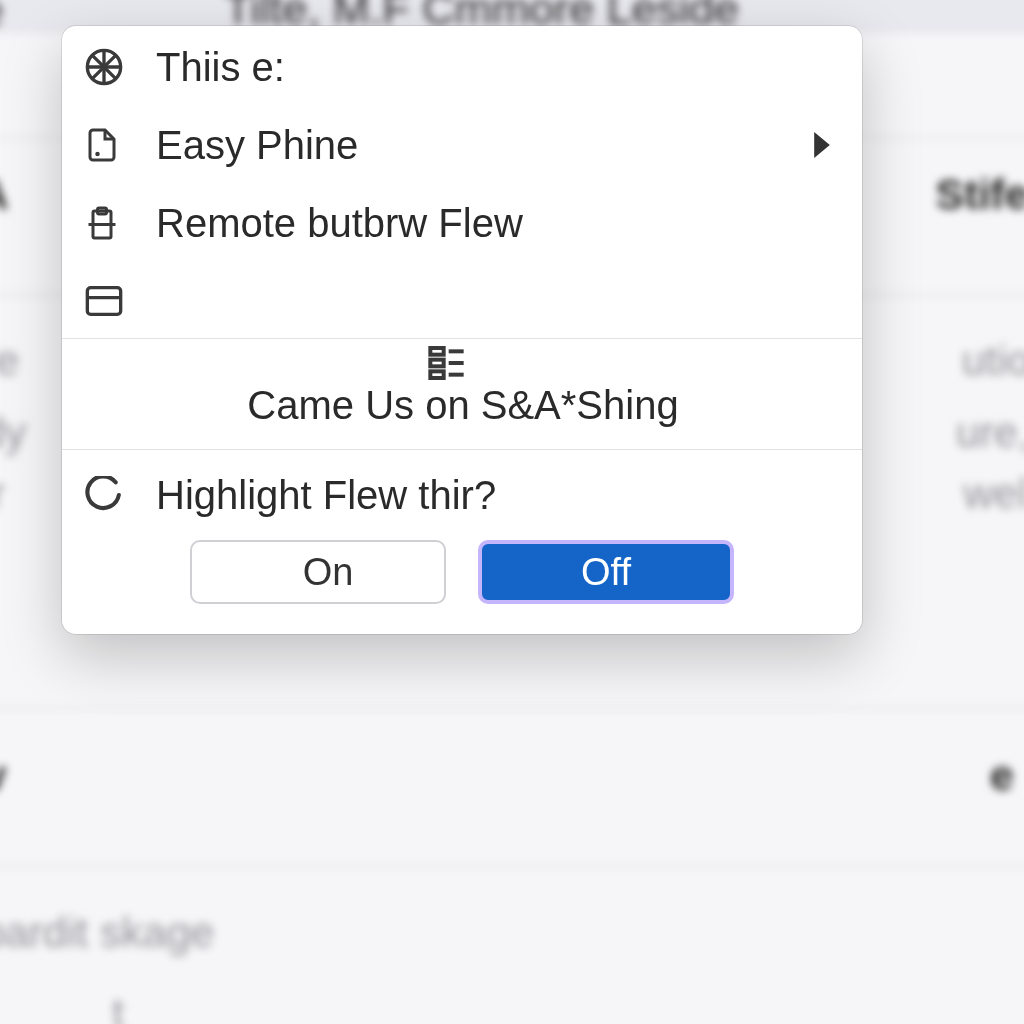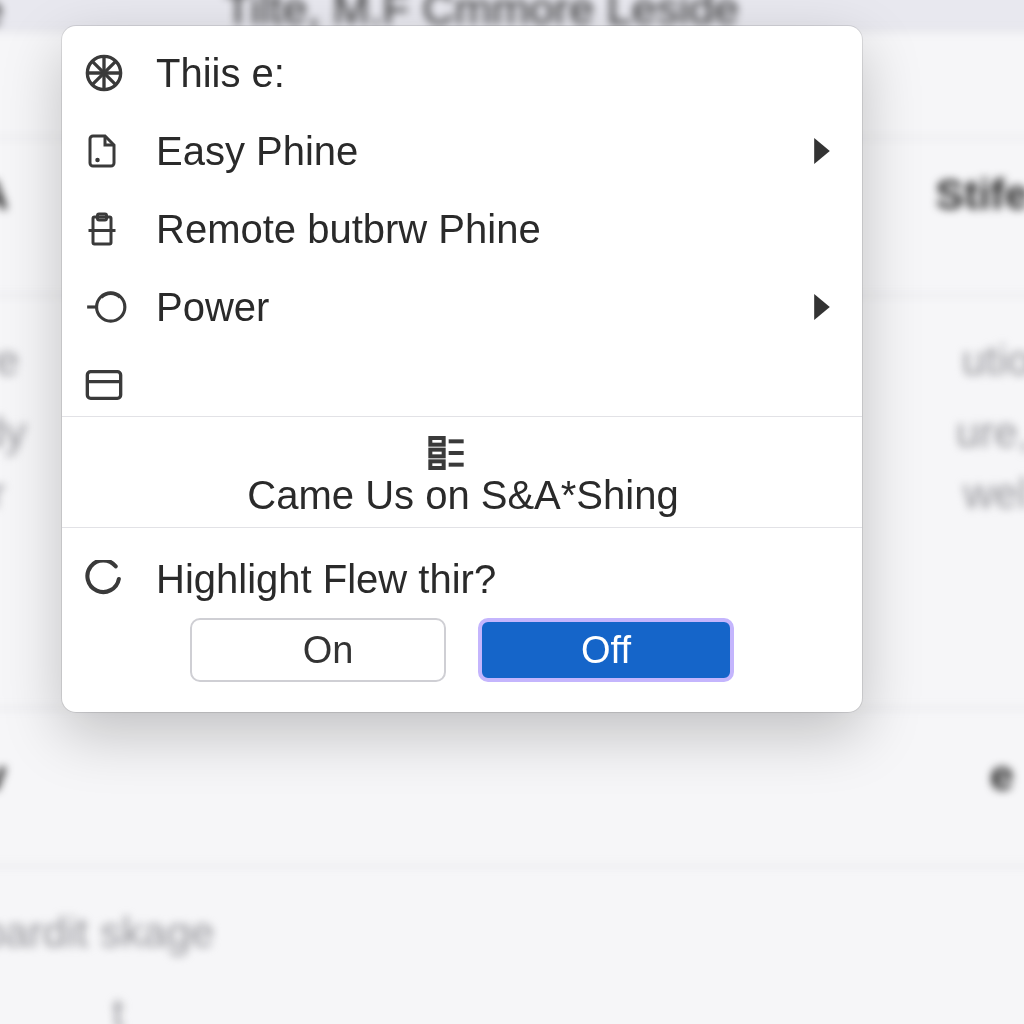--- a/index.html
+++ b/index.html
@@ -70,21 +70,21 @@
   }
   .popover .section {
     border-top: 1px solid #e2e2e6;
   }
   .popover .section:first-child { border-top: none; }
 
   .popover .item {
     display: flex;
     align-items: center;
     height: 78px;
-    padding: 16px 28px 0 22px;
+    padding: 4px 28px 0 22px;
     cursor: default;
     justify-content: space-between;
   }
   .popover .item .icon {
     width: 64px;
     display: flex;
     align-items: center;
     justify-content: flex-start;
     color: #3a3a3a;
   }
@@ -198,38 +198,23 @@
     </div>
 
     <div class="item">
       <span class="icon">
         <svg width="36" height="42" viewBox="0 0 24 24" fill="none" stroke="currentColor" stroke-width="2">
           <rect x="6" y="4" width="12" height="18" rx="1"></rect>
           <rect x="9" y="2" width="6" height="4" rx="1"></rect>
           <line x1="3" y1="13" x2="21" y2="13"></line>
         </svg>
       </span>
-      <span class="label">Remote butbrw Phine</span>
-    </div>
-
-    <div class="item">
-      <span class="icon">
-        <svg width="44" height="40" viewBox="0 0 28 24" fill="none" stroke="currentColor" stroke-width="2">
-          <line x1="2" y1="12" x2="8" y2="12"></line>
-          <circle cx="17" cy="12" r="9"></circle>
-          <path d="M11 6 A 8 8 0 0 1 23 6"></path>
-        </svg>
-      </span>
-      <span class="label">Power</span>
-      <span class="chev">
-        <svg width="18" height="26" viewBox="0 0 12 20" fill="currentColor">
-            <polygon points="0,0 12,10 0,20"></polygon>
-          </svg>
-      </span>
-    </div>
+      <span class="label">Remote butbrw Flew</span>
+    </div>
+
 
     <div class="item">
       <span class="icon">
         <svg width="40" height="34" viewBox="0 0 24 20" fill="none" stroke="currentColor" stroke-width="2">
           <rect x="2" y="2" width="20" height="16" rx="2"></rect>
           <line x1="2" y1="8" x2="22" y2="8"></line>
         </svg>
       </span>
     </div>
   </div>

